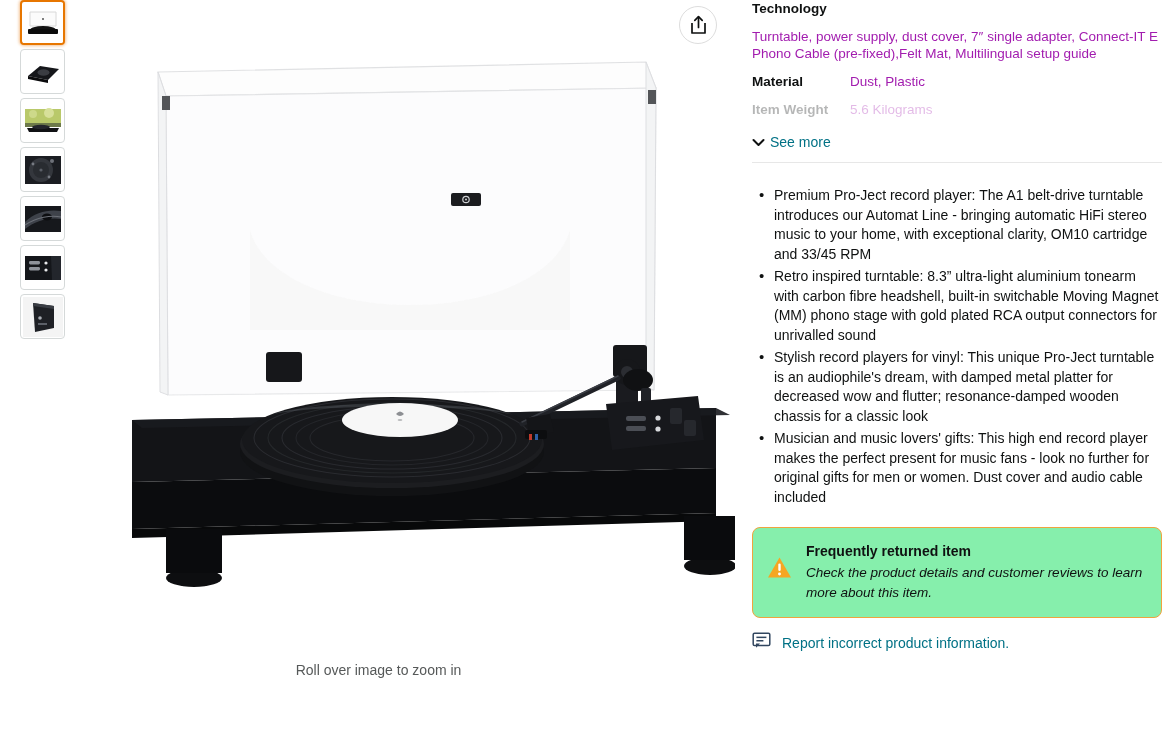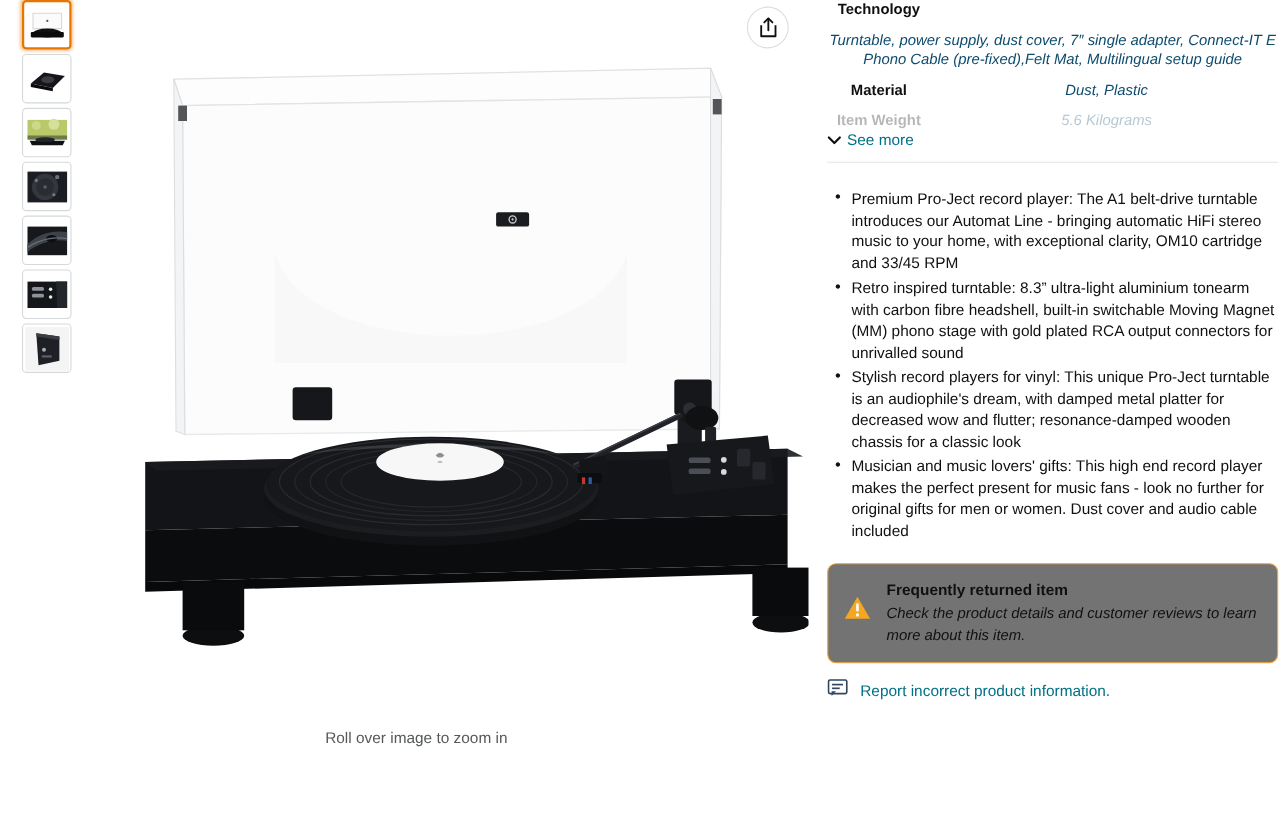--- a/index.html
+++ b/index.html
@@ -43,32 +43,32 @@
   #rollover {
     position:absolute; left:0; top:662px; width:735px;
     text-align:center; font-size:14px; color:#565959;margin-left:11px;
   }
 
   
   #details { position:absolute; left:752px; top:0; width:410px; height:739px; }
 
   
   #spec-table { position:relative; width:410px; }
-  .spec-row { display:flex; margin-bottom:11px;text-align:center; }
+  .spec-row { display:flex; margin-bottom:11px; }
   .spec-label {
     width:98px; min-width:98px; font-size:13.5px; font-weight:bold;
     line-height:17px; color:#0F1111; padding-right:4px;
   }
   .spec-value {
-    font-size:13.5px; line-height:17px; color:#0c4a6e; flex:1;font-style:italic;
+    font-size:13.5px; line-height:17px; color:#a21caf; flex:1;
   }
   .spec-row.faded { opacity:.30; margin-bottom:0; }
 
   #see-more {
-    margin-top:1px; font-size:14px; color:#007185; cursor:pointer;
+    margin-top:16px; font-size:14px; color:#007185; cursor:pointer;
     display:flex; align-items:center; gap:5px;
   }
   #see-more .chev { display:inline-block; }
 
   #spec-divider {
     margin-top:12px; border:0; border-top:1px solid #E7E7E7; height:0;
   }
 
   
   #about-title {
@@ -81,21 +81,21 @@
     font-size:14px; line-height:19.5px; color:#0F1111;
   }
   #about-list li:before {
     content:"\2022"; position:absolute; left:7px; top:-1px;
     font-size:15px; color:#0F1111;
   }
 
   
   #freq-box {
     margin-top:20px; border:1px solid #F0A33E; border-radius:8px;
-    background:#737373; padding:14px 16px 14px 14px;
+    background:#86efac; padding:14px 16px 14px 14px;
     display:flex; gap:14px; align-items:flex-start;
   }
   #freq-icon { flex:0 0 auto; padding-top:14px; }
   #freq-text { flex:1; }
   #freq-title { font-size:14px; font-weight:bold; line-height:19px; color:#0F1111; }
   #freq-body {
     font-size:13.5px; font-style:italic; line-height:20px;
     color:#0F1111; margin-top:2px;
   }
 

